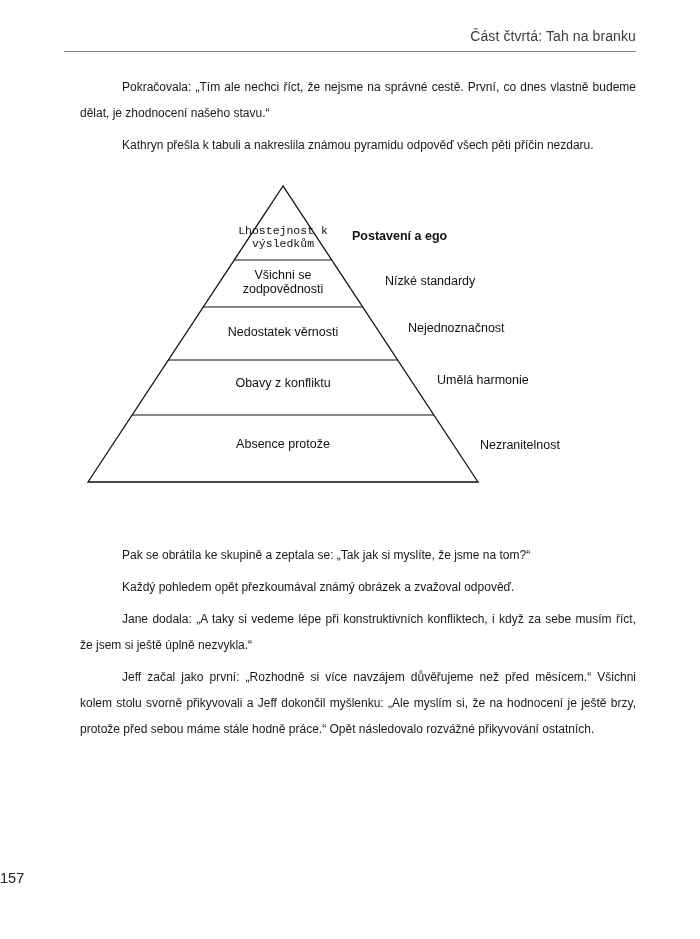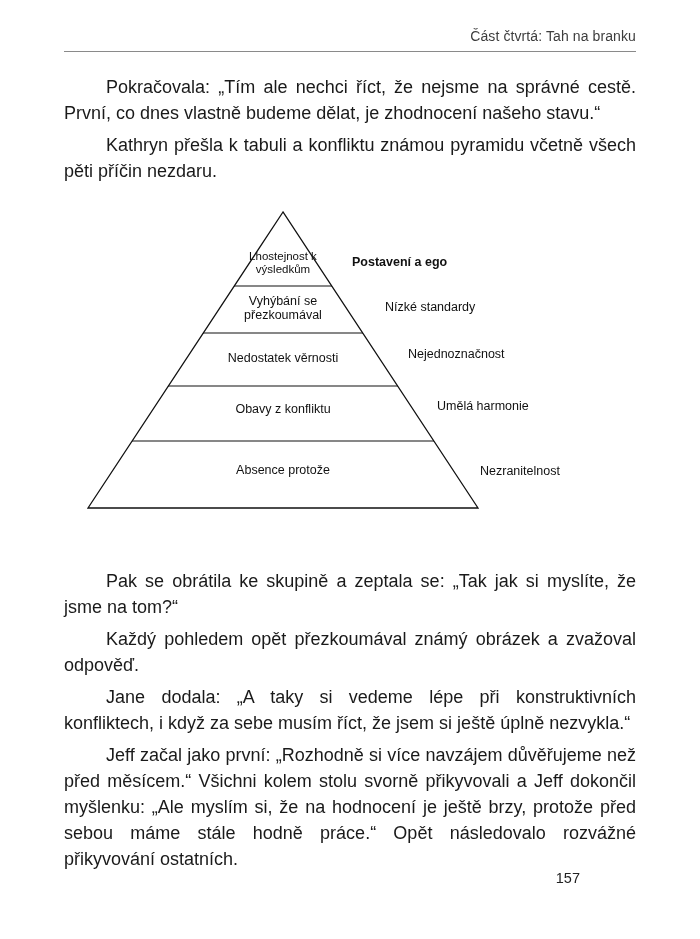--- a/index.html
+++ b/index.html
@@ -35,22 +35,22 @@
     border-top: 1px solid #8a8a8a;
     margin: 0;
   }
   .content {
     position: absolute;
     top: 74px;
     left: 64px;
     width: 572px;
   }
   .para {
-    margin: 0 0 6px 0;
-    font-size: 18px;
+    margin: 0 0 6px 16px;
+    font-size: 12px;
     line-height: 26px;
     text-align: justify;
     text-indent: 42px;
     color: #1a1a1a;
   }
   .pyramid-figure {
     position: relative;
     width: 572px;
     height: 330px;
     margin: 0 0 48px 0;
@@ -63,63 +63,64 @@
   .lvl-label {
     position: absolute;
     text-align: center;
     font-size: 12.5px;
     line-height: 14px;
     color: #111111;
   }
   .lvl-label.small {
     font-size: 11.5px;
     line-height: 13px;
+    font-family: Liberation Mono, monospace;
   }
   .side-label {
     position: absolute;
     font-size: 12.5px;
     line-height: 14px;
     white-space: nowrap;
     color: #111111;
   }
   .page-number {
     position: absolute;
     top: 870px;
     left: 0;
     width: 580px;
-    text-align: right;
+    text-align: left;
     font-size: 14.5px;
     color: #222222;
   }
 </style>
 </head>
 <body>
 
 <div class="page">
 
   <div class="running-head">Část čtvrtá: Tah na branku</div>
 
   <hr class="head-rule">
 
   <div class="content">
 
     <p class="para">Pokračovala: „Tím ale nechci říct, že nejsme na správné cestě. První, co dnes vlastně budeme dělat, je zhodnocení našeho stavu.“</p>
-    <p class="para">Kathryn přešla k tabuli a konfliktu známou pyramidu včetně všech pěti příčin nezdaru.</p>
+    <p class="para">Kathryn přešla k tabuli a nakreslila známou pyramidu odpověď všech pěti příčin nezdaru.</p>
 
     <div class="pyramid-figure">
       <svg width="572" height="330" viewBox="0 0 572 330">
         <polygon points="219,22 24,318 414,318" fill="#ffffff" stroke="#111111" stroke-width="1.3"></polygon>
         <line x1="170" y1="96" x2="268" y2="96" stroke="#111111" stroke-width="1.2"></line>
         <line x1="139" y1="143" x2="299" y2="143" stroke="#111111" stroke-width="1.2"></line>
         <line x1="104" y1="196" x2="334" y2="196" stroke="#111111" stroke-width="1.2"></line>
         <line x1="68" y1="251" x2="370" y2="251" stroke="#111111" stroke-width="1.2"></line>
       </svg>
 
       <div class="lvl-label small" style="left:174px; top:60px; width:90px;">Lhostejnost k výsledkům</div>
-      <div class="lvl-label" style="left:164px; top:104px; width:110px;">Vyhýbání se přezkoumával</div>
+      <div class="lvl-label" style="left:164px; top:104px; width:110px;">Všichni se zodpovědnosti</div>
       <div class="lvl-label" style="left:119px; top:161px; width:200px;">Nedostatek věrnosti</div>
       <div class="lvl-label" style="left:119px; top:212px; width:200px;">Obavy z konfliktu</div>
       <div class="lvl-label" style="left:119px; top:273px; width:200px;">Absence protože</div>
 
       <div class="side-label" style="left:288px; top:65px;font-weight:bold;">Postavení a ego</div>
       <div class="side-label" style="left:321px; top:110px;">Nízké standardy</div>
       <div class="side-label" style="left:344px; top:157px;">Nejednoznačnost</div>
       <div class="side-label" style="left:373px; top:209px;">Umělá harmonie</div>
       <div class="side-label" style="left:416px; top:274px;">Nezranitelnost</div>
     </div>

